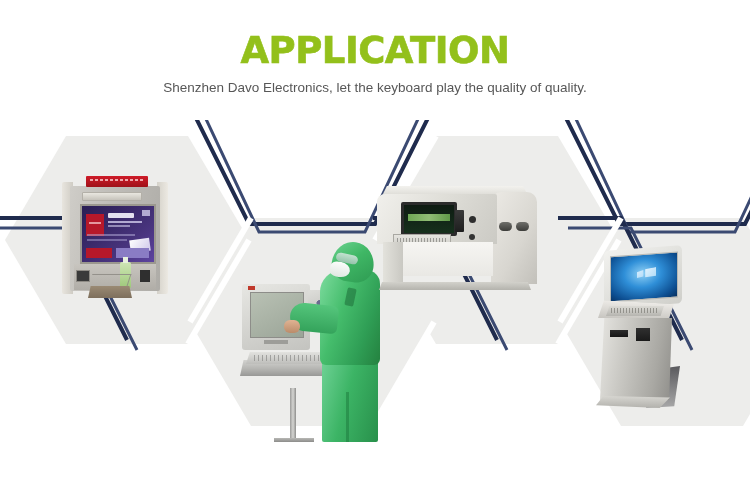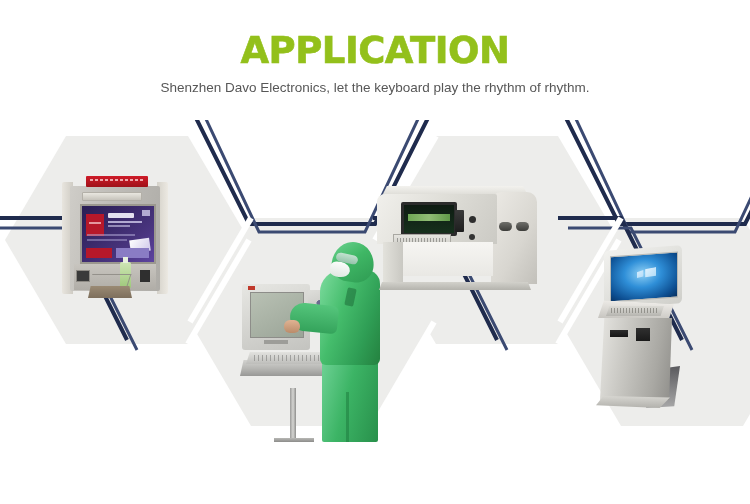--- a/index.html
+++ b/index.html
@@ -208,21 +208,21 @@
       background:linear-gradient(180deg,rgba(40,40,45,.75),rgba(40,40,45,.35));
       clip-path:polygon(0 12%,100% 0,84% 96%,6% 100%);}
 </style>
 </head>
 <body>
 
 <div id="stage">
 
   <div class="header">
     <h1 class="title">APPLICATION</h1>
-    <p class="subtitle">Shenzhen Davo Electronics, let the keyboard play the rhythm of rhythm.</p>
+    <p class="subtitle">Shenzhen Davo Electronics, let the keyboard play the quality of quality.</p>
   </div>
 
   <div class="hexband">
 
     <svg class="hexsvg" viewBox="0 0 750 384" preserveAspectRatio="none">
       <defs>
         <clipPath id="clipHex1">
             <polygon points="5,120 66,16 188,16 249,120 188,224 66,224"></polygon>
           </clipPath>
         <clipPath id="clipHex2">

